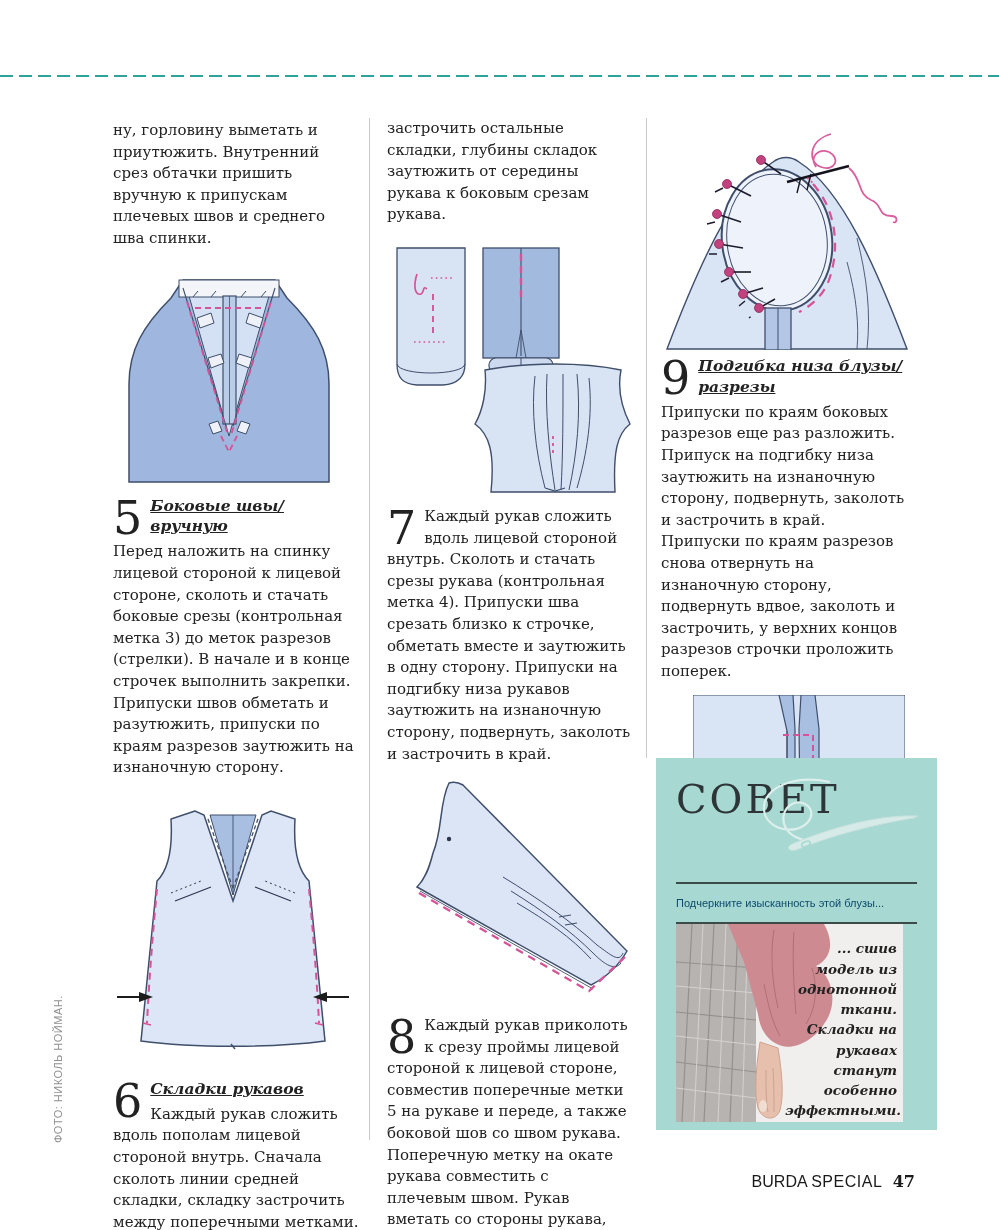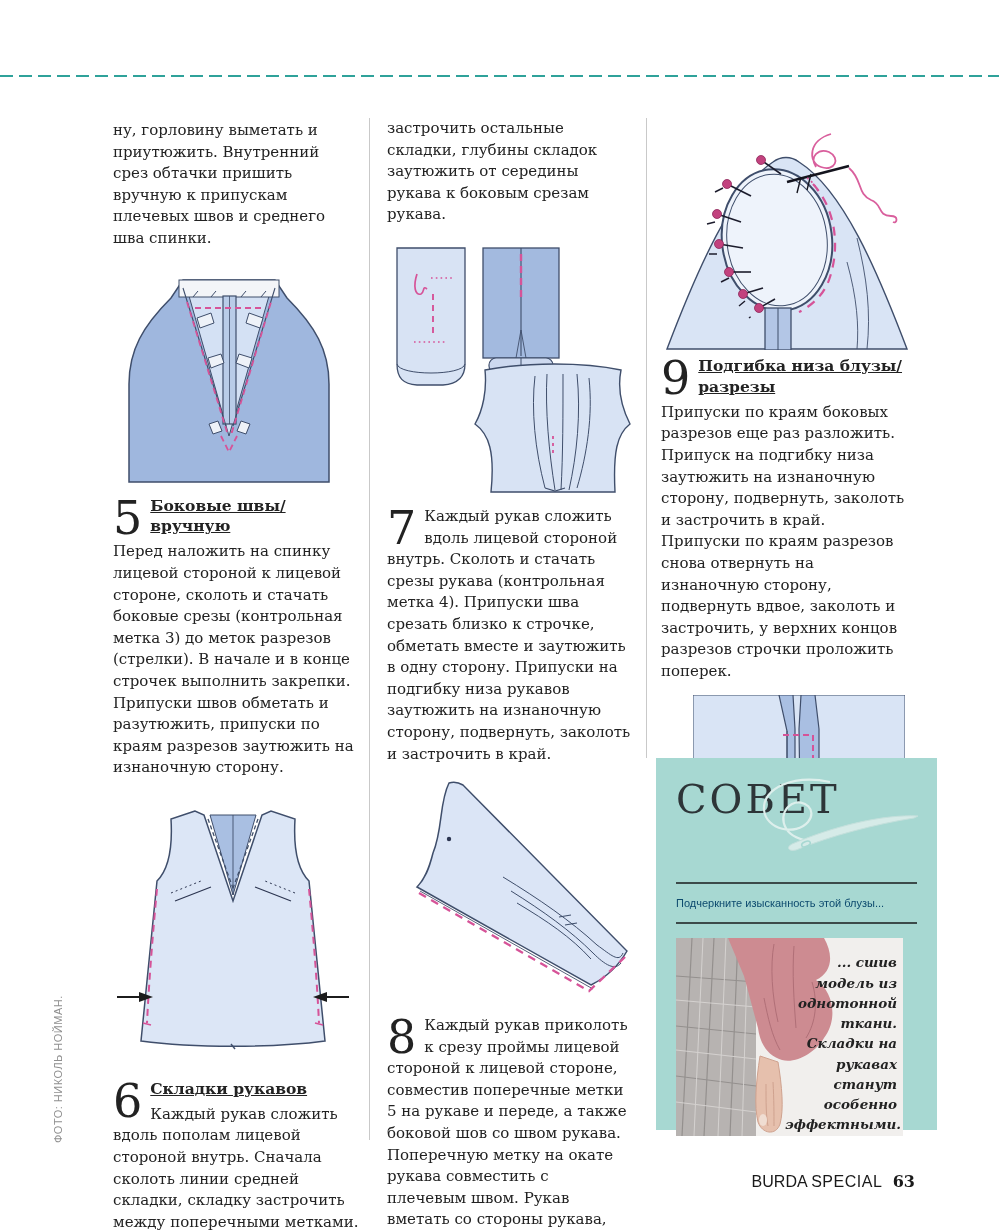--- a/index.html
+++ b/index.html
@@ -14,33 +14,33 @@
   #col2{left:387px;top:118px;width:244px;}
   #col3{left:661px;top:122px;width:246px;}
   .divider{position:absolute;width:1px;background:#c9c9c9;}
   #divider1{left:369px;top:118px;height:1022px;}
   #divider2{left:646px;top:118px;height:640px;}
   p.body-text{margin:0;}
   
   .step{margin-top:12px;}
   .step-num{float:left;font-size:46px;line-height:40px;margin:2px 8px 0 0;font-weight:400;}
   .step-heading{display:block;margin:4px;font-size:15.5px;font-weight:bold;
-    text-decoration:underline;line-height:1.35;}
+    text-decoration:underline;line-height:1.35;font-style:italic;}
   .step-body{margin:0;}
   .illus{display:block;}
   
   #tip-box{position:absolute;left:656px;top:758px;width:281px;height:372px;
     background:#a7d8d2;box-sizing:border-box;padding:18px 20px;}
   #tip-title{font-size:40px;letter-spacing:3px;color:#2d3538;font-weight:500;margin:0;}
   .tip-needle{position:absolute;left:78px;top:14px;width:190px;height:90px;}
   .tip-rule{border:none;border-top:2px solid #3c4a4a;margin:0;}
   #tip-rule1{margin-top:60px;}
   #tip-lead{font-family:"Liberation Sans",sans-serif;font-size:11px;line-height:1.3;
     color:#0c4a6e;margin:12px 0 12px 0;}
-  #tip-photo{position:relative;width:227px;height:198px;margin-top:14px;}
+  #tip-photo{position:relative;width:227px;height:198px;}
   #tip-photo svg{position:absolute;left:0;top:0;}
   #tip-caption{position:absolute;right:6px;top:14px;width:112px;text-align:right;
     font-style:italic;font-weight:bold;font-size:13.5px;line-height:1.5;color:#222;}
   
   #footer{position:absolute;left:660px;top:1172px;width:255px;text-align:right;
     font-family:"Liberation Sans",sans-serif;font-size:16px;color:#1a1a1a;}
   #footer .brand{font-weight:normal;}
   #footer .special{font-weight:normal;letter-spacing:.5px;}
   #footer .pagenum{font-family:"DejaVu Serif",serif;font-weight:bold;margin-left:6px;}
   
@@ -240,18 +240,18 @@
         <path d="M90,146 C90,164 90,178 92,188 M97,144 C98,162 98,176 98,188" stroke="#cfa28f" stroke-width="1" fill="none"></path>
         <ellipse cx="87" cy="182" rx="4" ry="6" fill="#f0ddd2"></ellipse>
       </svg>
       <div id="tip-caption">... сшив модель из однотонной ткани. Складки на рукавах станут особенно эффектными.</div>
     </div>
   </div>
 
   <div id="footer">
     <span class="brand">BURDA</span>
     <span class="special">SPECIAL</span>
-    <span class="pagenum">63</span>
+    <span class="pagenum">47</span>
   </div>
 
   <div id="photo-credit">ФОТО: НИКОЛЬ НОЙМАН.</div>
 
 </div>
 
 </body></html>

